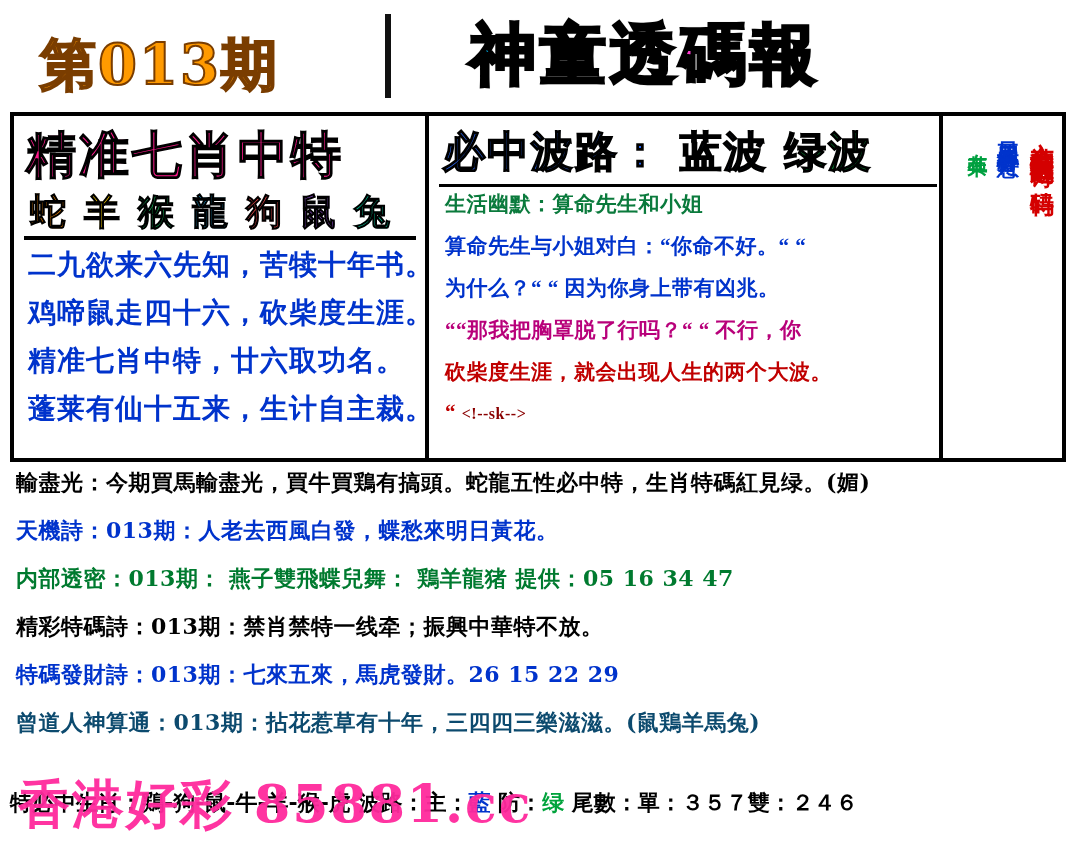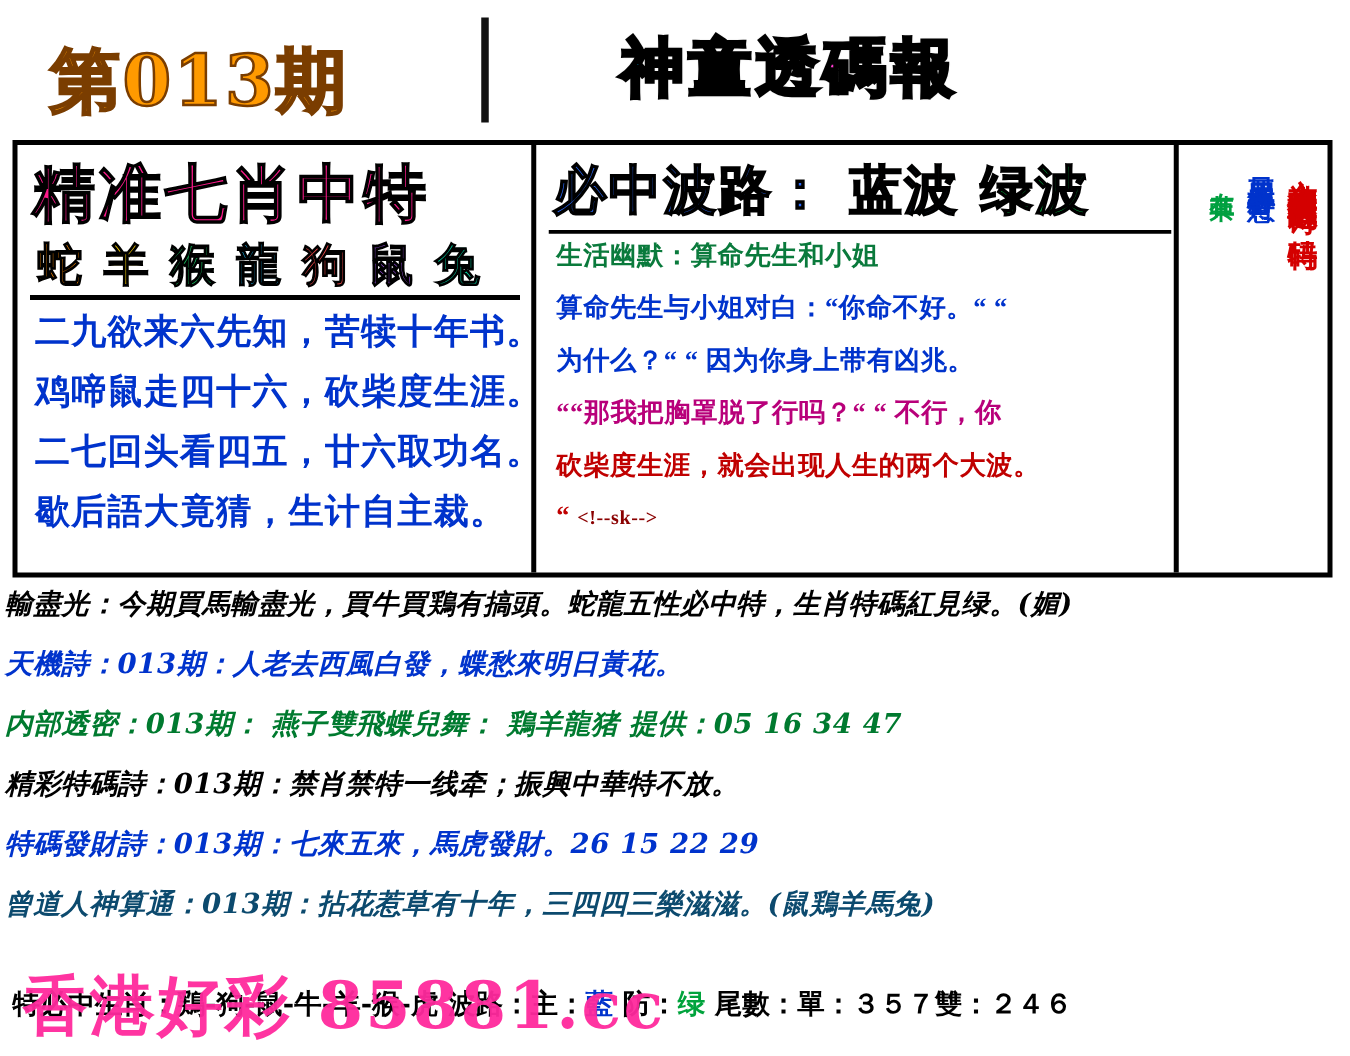--- a/index.html
+++ b/index.html
@@ -22,25 +22,24 @@
     -webkit-text-stroke:2px #7a3d00;
     letter-spacing:2px;
   }
   .divider-v{
     position:absolute;left:385px;top:14px;width:6px;height:84px;
     background:#111;
   }
   .title-main{
     position:absolute;left:470px;top:10px;
     font-family:"DejaVu Serif","Liberation Serif",serif;
-    font-size:50px;font-weight:bold;
+    font-size:66px;font-weight:bold;
     letter-spacing:4px;
     line-height:88px;
     white-space:nowrap;
-    margin-left:27px;
   }
   .title-main span{
     -webkit-text-stroke:3px #000;
     text-shadow:0 0 2px #000;
   }
   .t1{color:#00c0ff}.t2{color:#ffe000}.t3{color:#00e05a}.t4{color:#ff3bd0}.t5{color:#ff6a00}
 
   
   .frame{
     position:absolute;left:10px;top:112px;width:1056px;height:350px;
@@ -50,21 +49,21 @@
   .col-left{position:absolute;left:0;top:0;width:415px;height:342px;box-sizing:border-box;border-right:4px solid #000;padding-left:15px;}
   .headline{
     position:absolute;left:12px;top:6px;width:400px;
     font-family:"DejaVu Serif","Liberation Serif",serif;
     font-size:50px;font-weight:bold;color:#ff1a8c;
     -webkit-text-stroke:1.2px #000;
     letter-spacing:3px;white-space:nowrap;
   }
   .zodiac{
     position:absolute;left:16px;top:72px;width:394px;
-    font-family:Liberation Serif, serif;
+    font-family:Liberation Sans, sans-serif;
     font-size:36px;font-weight:bold;letter-spacing:4px;white-space:nowrap;
     -webkit-text-stroke:1px #000;
   }
   .z1{color:#ff8a00}.z2{color:#ffd400}.z3{color:#18c964}.z4{color:#18c0ff}.z5{color:#ff4d4d}.z6{color:#b05cff}.z7{color:#00d0a0}
   .rule{position:absolute;left:10px;top:120px;width:392px;height:4px;background:#000;}
   .verse{
     position:absolute;left:14px;width:396px;
     font-family:"DejaVu Serif","Liberation Serif",serif;
     font-size:28px;font-weight:bold;color:#0033cc;
     letter-spacing:1px;white-space:nowrap;
@@ -100,21 +99,21 @@
     position:absolute;
     writing-mode:vertical-rl;
     font-family:"DejaVu Serif","Liberation Serif",serif;
     font-weight:bold;letter-spacing:2px;
   }
   .vr1{right:4px;top:8px;font-size:24px;color:#d40000;height:330px;}
   .vr2{right:38px;top:8px;font-size:22px;color:#0033cc;height:330px;}
   .vr3{right:70px;top:22px;font-size:20px;color:#00a040;height:170px;}
 
   
-  .body{position:absolute;left:4px;top:468px;width:1060px;font-style:italic;}
+  .body{position:absolute;left:16px;top:468px;width:1060px;}
   .bline{
     font-family:"DejaVu Serif","Liberation Serif",serif;
     font-size:22px;font-weight:bold;letter-spacing:0.5px;
     white-space:nowrap;margin-bottom:18px;
   }
   .b-color-0{color:#000000}
   .b-color-1{color:#0033cc}
   .b-color-2{color:#007a2f}
   .b-color-3{color:#000000}
   .b-color-4{color:#0033cc}
@@ -164,22 +163,22 @@
         <span class="z2">羊</span>
         <span class="z3">猴</span>
         <span class="z4">龍</span>
         <span class="z5">狗</span>
         <span class="z6">鼠</span>
         <span class="z7">兔</span>
       </div>
       <div class="rule"></div>
       <div class="verse v1">二九欲来六先知，苦犊十年书。</div>
       <div class="verse v2">鸡啼鼠走四十六，砍柴度生涯。</div>
-      <div class="verse v3">二七回头看四五，廿六取功名。</div>
-      <div class="verse v4">歇后語大竟猜，生计自主裁。</div>
+      <div class="verse v3">精准七肖中特，廿六取功名。</div>
+      <div class="verse v4">蓬莱有仙十五来，生计自主裁。</div>
     </div>
 
     <div class="col-mid">
       <div class="wave-title">
         <span class="wv-a">必中波路：</span>
         <span class="wv-b">蓝波</span>
         <span class="wv-c">绿波</span>
       </div>
       <div class="midline"></div>
       <div class="joke j0">生活幽默：算命先生和小姐</div>

